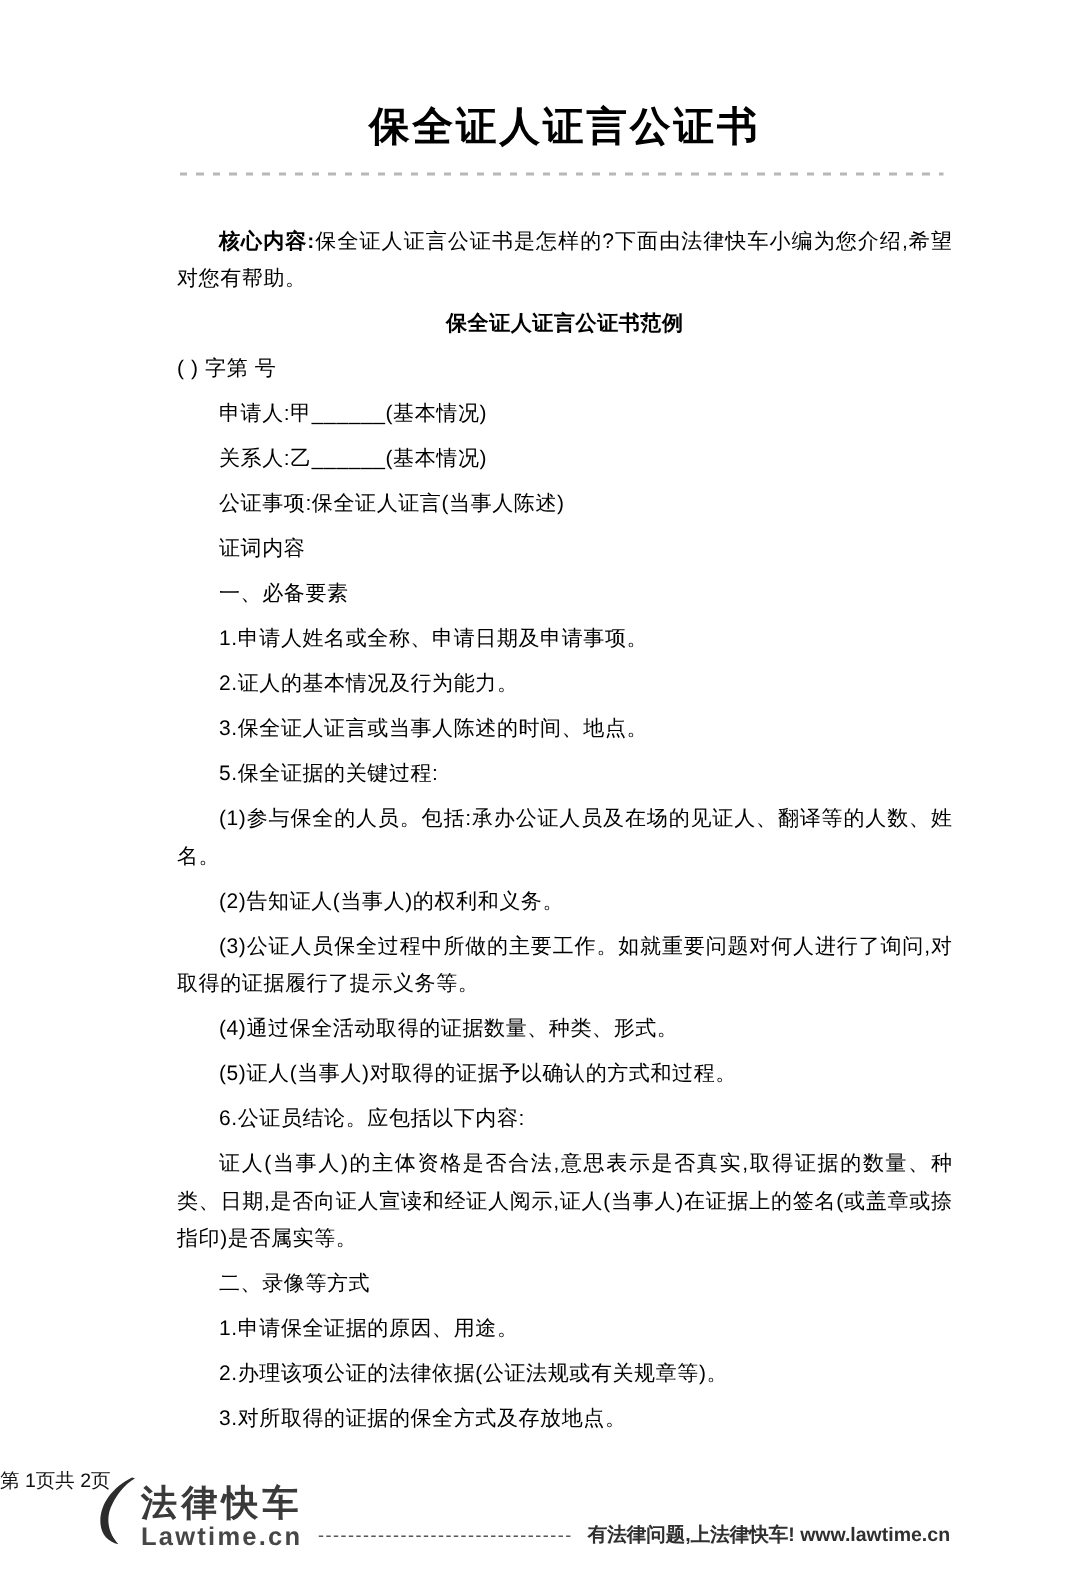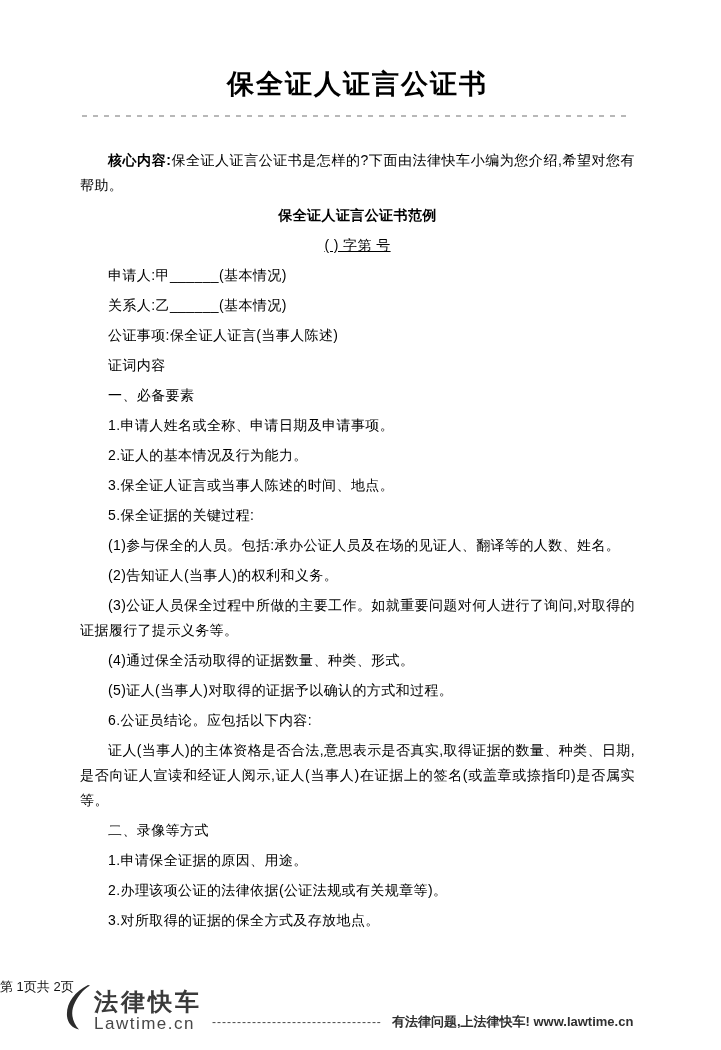--- a/index.html
+++ b/index.html
@@ -5,21 +5,21 @@
   * { box-sizing: border-box; margin: 0; padding: 0; }
   html, body { background: #ffffff; }
   body {
     width: 721px; height: 1050px;
     font-family: "Liberation Sans", "DejaVu Sans", sans-serif;
     color: #000000;
     position: relative;
     overflow: hidden;
   }
   .doc {
-    padding: 66px 86px 0 80px;
+    padding: 66px 86px 0 118px;
   }
   .doc-title {
     font-family: "Liberation Serif", "DejaVu Serif", serif;
     font-weight: bold;
     font-size: 27px;
     letter-spacing: 2px;
     text-align: center;
     line-height: 36px;
     color: #000000;
   }
@@ -32,21 +32,21 @@
   }
   .para {
     font-size: 14px;
     line-height: 25px;
     letter-spacing: 0.4px;
     margin: 0 0 5px 0;
     text-indent: 28px;
     text-align: justify;
   }
   .para.center { text-align: center; font-weight: bold; text-indent: 0; }
-  .para.right  { text-align: center; text-indent: 0; text-decoration: underline; }
+  .para.right  { text-align: left; text-indent: 0; }
   .intro-lead  { font-weight: bold; }
 
   
   .footer {
     position: absolute;
     left: 0; right: 0;
     top: 978px;
     height: 60px;
   }
   .page-num {
@@ -71,21 +71,21 @@
   .logo-textcol { display: flex; flex-direction: column; }
   .logo-cn {
     font-size: 24px;
     font-weight: 800;
     letter-spacing: 3px;
     line-height: 24px;
     color: #3a3a3a;
   }
   .logo-en {
     font-size: 17px;
-    font-weight: normal;
+    font-weight: bold;
     letter-spacing: 1.5px;
     line-height: 20px;
     color: #474747;
   }
   .footer-dashes {
     font-size: 12px;
     letter-spacing: 1px;
     color: #4a4a4a;
     line-height: 16px;
     margin-bottom: 4px;

